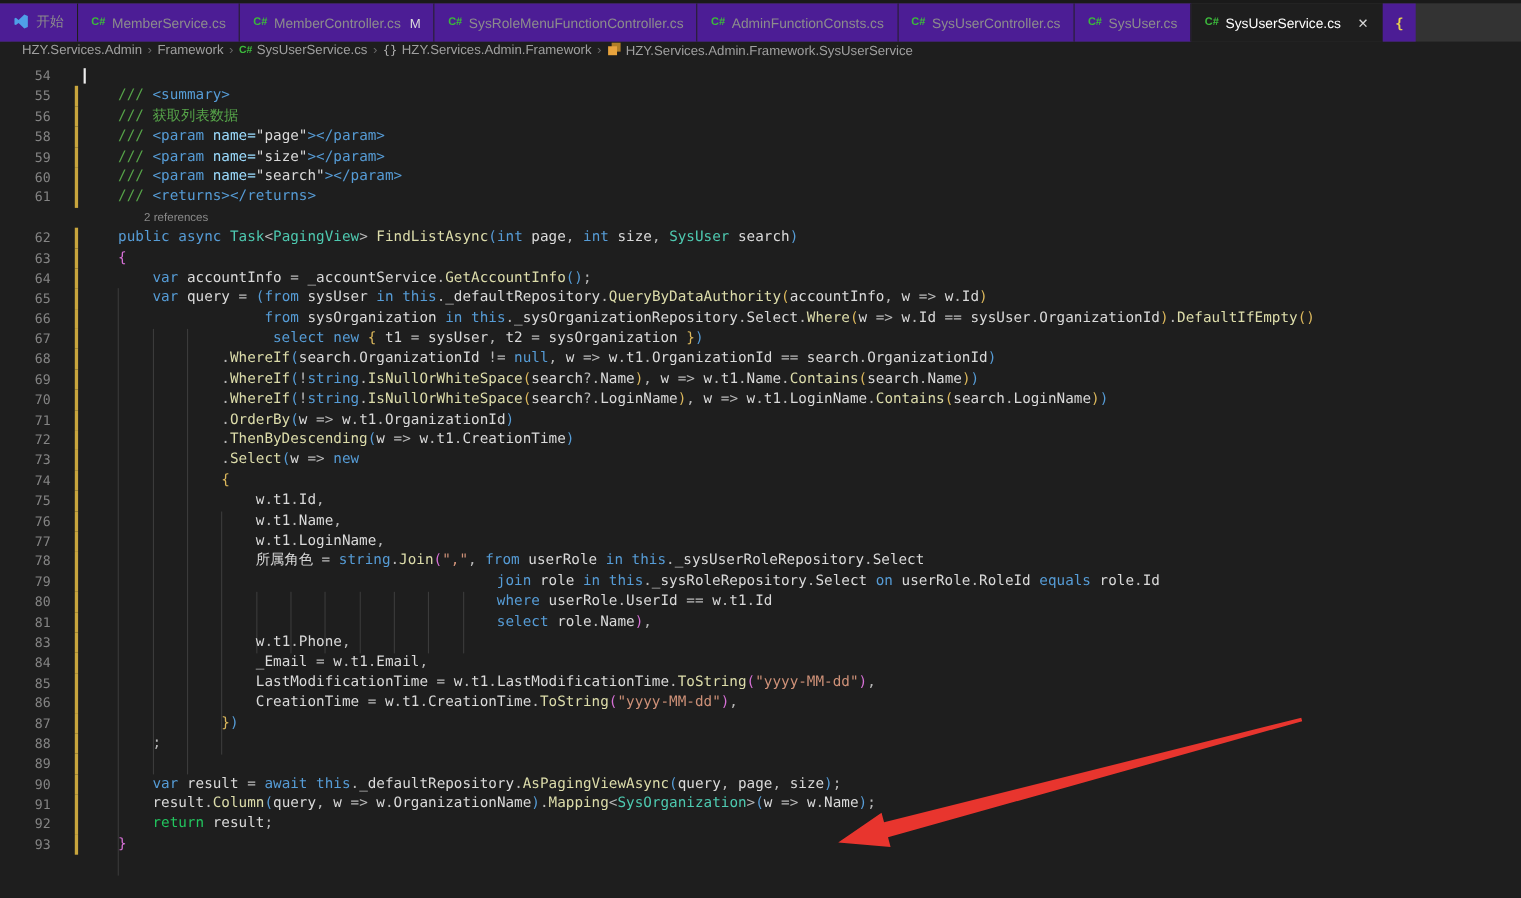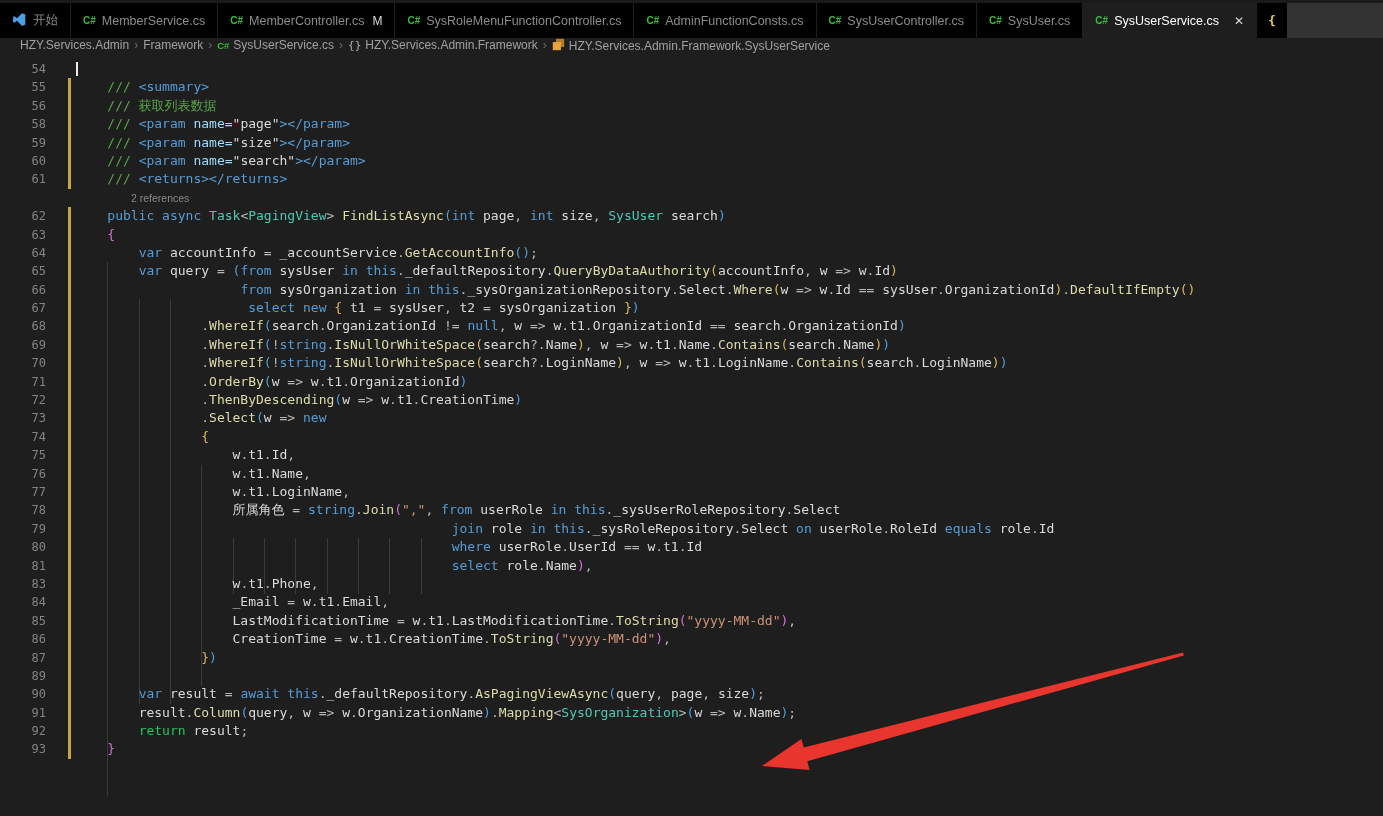--- a/index.html
+++ b/index.html
@@ -1,21 +1,21 @@
 <!DOCTYPE html>
 <html><head>
 <meta charset="utf-8">
 <style>
   html,body{margin:0;padding:0;width:1383px;height:816px;background:#1E1E1E;overflow:hidden;
             font-family:"Liberation Sans",sans-serif;-webkit-font-smoothing:antialiased;}
   .top-strip{height:3px;background:#1a1a1a;}
   
   .tabbar{height:35px;background:#333333;display:flex;align-items:stretch;overflow:hidden;}
   .tab{display:flex;align-items:center;gap:6px;padding:0 12px;font-size:12.5px;color:#8C8C8C;
-       background:#000000;border-right:1px solid #1e1e1e;white-space:nowrap;cursor:default;}
+       background:#4c1d95;border-right:1px solid #1e1e1e;white-space:nowrap;cursor:default;}
   .tab.active{background:#1E1E1E;color:#FFFFFF;}
   .cs-icon{color:#3CB93C;font-weight:bold;font-size:10px;letter-spacing:0;}
   .vs-logo{width:15px;height:15px;display:inline-block;}
   .badge{color:#DCDCDC;font-size:12px;margin-left:2px;}
   .close{margin-left:9px;color:#D8D8D8;font-size:12px;}
   .tab.partial{width:30px;justify-content:center;color:#E8D44D;
                font-family:"DejaVu Sans Mono","Liberation Mono",monospace;font-weight:bold;border-right:none;padding:0;}
   
   .breadcrumb{height:22px;background:#1E1E1E;display:flex;align-items:flex-start;padding-left:10px;
               font-size:12px;color:#A0A0A0;gap:5px;white-space:nowrap;margin-left:10px;}
@@ -159,20 +159,21 @@
     <div class="code-row"><span class="ln">77</span><span class="modbar"></span><span class="code-text"><span class="tk-p">                    </span><span class="tk-v">w</span><span class="tk-p">.</span><span class="tk-v">t1</span><span class="tk-p">.</span><span class="tk-v">LoginName</span><span class="tk-p">,</span></span></div>
     <div class="code-row"><span class="ln">78</span><span class="modbar"></span><span class="code-text"><span class="tk-p">                    </span><span class="tk-v">所属角色</span><span class="tk-p"> = </span><span class="tk-k">string</span><span class="tk-p">.</span><span class="tk-m">Join</span><span class="tk-b1">(</span><span class="tk-s">","</span><span class="tk-p">, </span><span class="tk-k">from</span><span class="tk-p"> </span><span class="tk-v">userRole</span><span class="tk-p"> </span><span class="tk-k">in</span><span class="tk-p"> </span><span class="tk-k">this</span><span class="tk-p">.</span><span class="tk-v">_sysUserRoleRepository</span><span class="tk-p">.</span><span class="tk-v">Select</span></span></div>
     <div class="code-row"><span class="ln">79</span><span class="modbar"></span><span class="code-text"><span class="tk-p">                                                </span><span class="tk-k">join</span><span class="tk-p"> </span><span class="tk-v">role</span><span class="tk-p"> </span><span class="tk-k">in</span><span class="tk-p"> </span><span class="tk-k">this</span><span class="tk-p">.</span><span class="tk-v">_sysRoleRepository</span><span class="tk-p">.</span><span class="tk-v">Select</span><span class="tk-p"> </span><span class="tk-k">on</span><span class="tk-p"> </span><span class="tk-v">userRole</span><span class="tk-p">.</span><span class="tk-v">RoleId</span><span class="tk-p"> </span><span class="tk-k">equals</span><span class="tk-p"> </span><span class="tk-v">role</span><span class="tk-p">.</span><span class="tk-v">Id</span></span></div>
     <div class="code-row"><span class="ln">80</span><span class="modbar"></span><span class="code-text"><span class="tk-p">                                                </span><span class="tk-k">where</span><span class="tk-p"> </span><span class="tk-v">userRole</span><span class="tk-p">.</span><span class="tk-v">UserId</span><span class="tk-p"> == </span><span class="tk-v">w</span><span class="tk-p">.</span><span class="tk-v">t1</span><span class="tk-p">.</span><span class="tk-v">Id</span></span></div>
     <div class="code-row"><span class="ln">81</span><span class="modbar"></span><span class="code-text"><span class="tk-p">                                                </span><span class="tk-k">select</span><span class="tk-p"> </span><span class="tk-v">role</span><span class="tk-p">.</span><span class="tk-v">Name</span><span class="tk-b1">)</span><span class="tk-p">,</span></span></div>
     <div class="code-row"><span class="ln">83</span><span class="modbar"></span><span class="code-text"><span class="tk-p">                    </span><span class="tk-v">w</span><span class="tk-p">.</span><span class="tk-v">t1</span><span class="tk-p">.</span><span class="tk-v">Phone</span><span class="tk-p">,</span></span></div>
     <div class="code-row"><span class="ln">84</span><span class="modbar"></span><span class="code-text"><span class="tk-p">                    </span><span class="tk-v">_Email</span><span class="tk-p"> = </span><span class="tk-v">w</span><span class="tk-p">.</span><span class="tk-v">t1</span><span class="tk-p">.</span><span class="tk-v">Email</span><span class="tk-p">,</span></span></div>
     <div class="code-row"><span class="ln">85</span><span class="modbar"></span><span class="code-text"><span class="tk-p">                    </span><span class="tk-v">LastModificationTime</span><span class="tk-p"> = </span><span class="tk-v">w</span><span class="tk-p">.</span><span class="tk-v">t1</span><span class="tk-p">.</span><span class="tk-v">LastModificationTime</span><span class="tk-p">.</span><span class="tk-m">ToString</span><span class="tk-b1">(</span><span class="tk-s">"yyyy-MM-dd"</span><span class="tk-b1">)</span><span class="tk-p">,</span></span></div>
     <div class="code-row"><span class="ln">86</span><span class="modbar"></span><span class="code-text"><span class="tk-p">                    </span><span class="tk-v">CreationTime</span><span class="tk-p"> = </span><span class="tk-v">w</span><span class="tk-p">.</span><span class="tk-v">t1</span><span class="tk-p">.</span><span class="tk-v">CreationTime</span><span class="tk-p">.</span><span class="tk-m">ToString</span><span class="tk-b1">(</span><span class="tk-s">"yyyy-MM-dd"</span><span class="tk-b1">)</span><span class="tk-p">,</span></span></div>
     <div class="code-row"><span class="ln">87</span><span class="modbar"></span><span class="code-text"><span class="tk-p">                </span><span class="tk-b2">}</span><span class="tk-b3">)</span></span></div>
+    <div class="code-row"><span class="ln">88</span><span class="modbar"></span><span class="code-text"><span class="tk-p">        </span><span class="tk-p">;</span></span></div>
     <div class="code-row"><span class="ln">89</span><span class="modbar"></span><span class="code-text"></span></div>
     <div class="code-row"><span class="ln">90</span><span class="modbar"></span><span class="code-text"><span class="tk-p">        </span><span class="tk-k">var</span><span class="tk-p"> </span><span class="tk-v">result</span><span class="tk-p"> = </span><span class="tk-k">await</span><span class="tk-p"> </span><span class="tk-k">this</span><span class="tk-p">.</span><span class="tk-v">_defaultRepository</span><span class="tk-p">.</span><span class="tk-m">AsPagingViewAsync</span><span class="tk-b3">(</span><span class="tk-v">query</span><span class="tk-p">, </span><span class="tk-v">page</span><span class="tk-p">, </span><span class="tk-v">size</span><span class="tk-b3">)</span><span class="tk-p">;</span></span></div>
     <div class="code-row"><span class="ln">91</span><span class="modbar"></span><span class="code-text"><span class="tk-p">        </span><span class="tk-v">result</span><span class="tk-p">.</span><span class="tk-m">Column</span><span class="tk-b3">(</span><span class="tk-v">query</span><span class="tk-p">, </span><span class="tk-v">w</span><span class="tk-p"> =&gt; </span><span class="tk-v">w</span><span class="tk-p">.</span><span class="tk-v">OrganizationName</span><span class="tk-b3">)</span><span class="tk-p">.</span><span class="tk-m">Mapping</span><span class="tk-p">&lt;</span><span class="tk-t">SysOrganization</span><span class="tk-p">&gt;</span><span class="tk-b3">(</span><span class="tk-v">w</span><span class="tk-p"> =&gt; </span><span class="tk-v">w</span><span class="tk-p">.</span><span class="tk-v">Name</span><span class="tk-b3">)</span><span class="tk-p">;</span></span></div>
     <div class="code-row"><span class="ln">92</span><span class="modbar"></span><span class="code-text"><span class="tk-p">        </span><span class="tk-c">return</span><span class="tk-p"> </span><span class="tk-v">result</span><span class="tk-p">;</span></span></div>
     <div class="code-row"><span class="ln">93</span><span class="modbar"></span><span class="code-text"><span class="tk-p">    </span><span class="tk-b1">}</span></span></div>
   </div>
 
 <svg class="arrow-overlay" viewBox="0 0 1383 816" xmlns="http://www.w3.org/2000/svg">
   <polygon id="arrow-poly" points="1183,652.5 803.7,747.6 801.4,738.9 762,766 809.6,769.9 807.3,761.2 1183.8,655.6" fill="#E8352E"></polygon>
 </svg>

